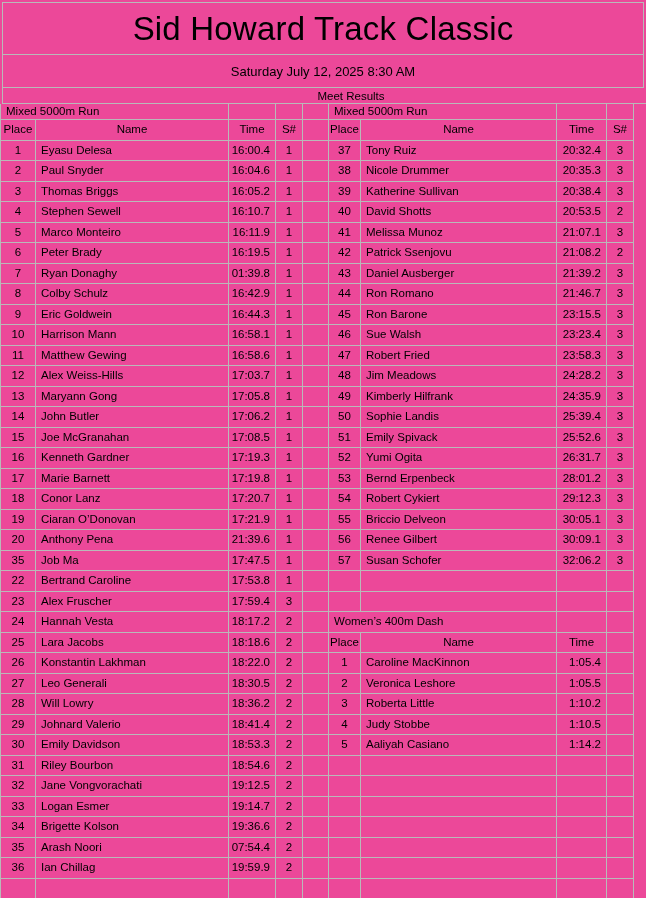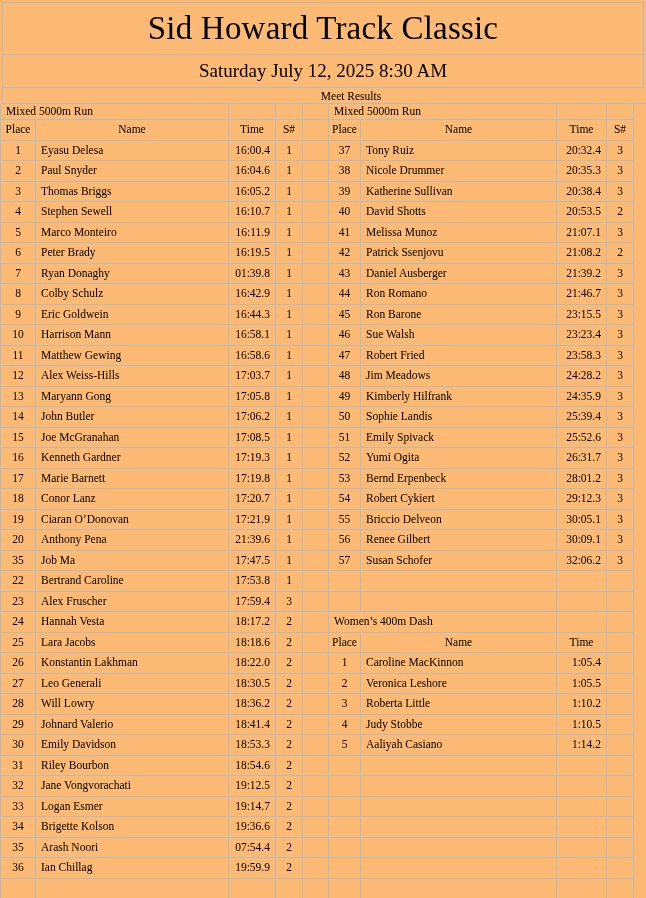--- a/index.html
+++ b/index.html
@@ -1,28 +1,28 @@
 <!DOCTYPE html>
 <html><head>
 <meta charset="utf-8">
 <style>
   html,body { margin:0; padding:0; background:#ffffff; }
   .sheet {
     position:relative; width:646px; height:898px; overflow:hidden;
-    background:#fdba74; color:#000;
-    font-family:Liberation Serif, serif;
+    background:#ec4899; color:#000;
+    font-family:Liberation Sans, sans-serif;
   }
   .box {
     margin-left:2px; width:640px; box-sizing:content-box;
     border:1px solid #b9b9b9;
     display:flex; align-items:center; justify-content:center;
     text-align:center;
   }
   .box.title { margin-top:2px; height:51px; font-size:33px; letter-spacing:0.2px; }
-  .box.date  { border-top:0; height:32px; font-size:19px; }
+  .box.date  { border-top:0; height:32px; font-size:13px; }
   .box.meet  { border-top:0; height:15px; font-size:11.5px;padding-left:28px; }
   .grid {
     margin-left:0; width:633px;
     border-left:1px solid #b9b9b9;
     display:grid;
     grid-template-columns:35px 193px 47px 27px 26px 32px 196px 50px 27px;
     grid-template-rows:16px;
     grid-auto-rows:20.5px;
   }
   .c {

